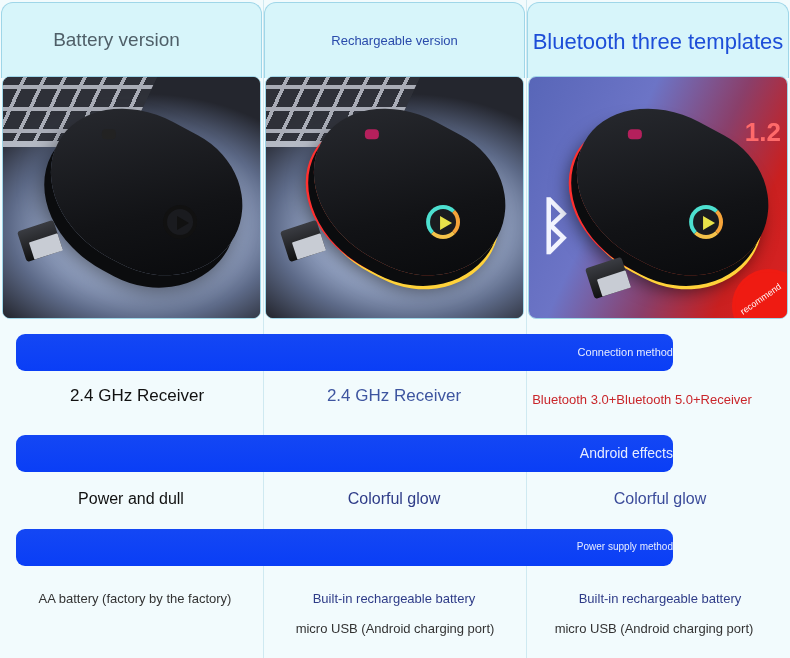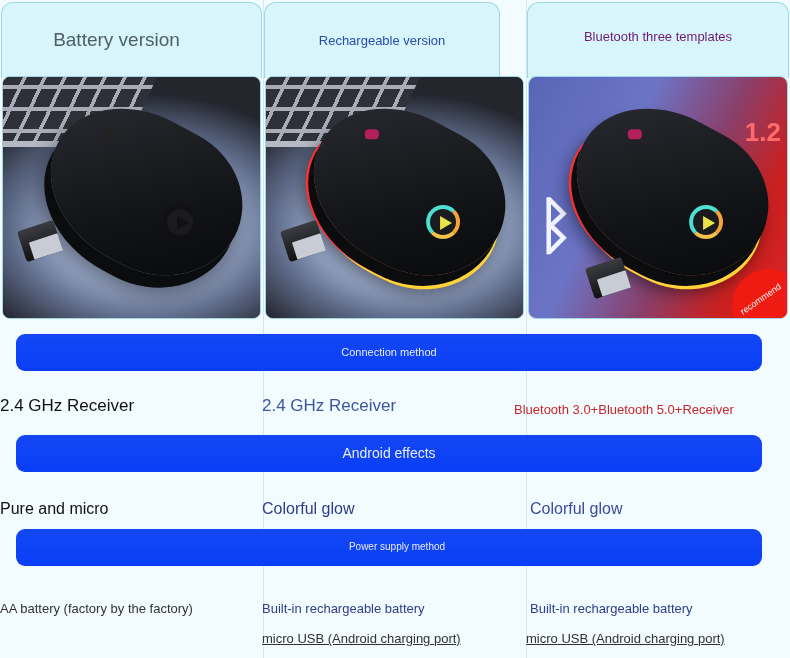--- a/index.html
+++ b/index.html
@@ -14,27 +14,27 @@
   .col-bg.c2 { left: 263px; width: 262px; border-left: 1px solid #cfe9f1; }
   .col-bg.c3 { left: 526px; width: 264px; border-left: 1px solid #cfe9f1; }
 
   
   .header-card {
     position: absolute; top: 2px; height: 76px;
     background: #d7f5fa; border: 1px solid #9fd6e8; border-bottom: none;
     border-radius: 12px 12px 0 0;
   }
   .header-card.h1 { left: 1px; width: 261px; }
-  .header-card.h2 { left: 264px; width: 236px; }
+  .header-card.h2 { left: 264px; width: 261px; }
   .header-card.h3 { left: 527px; width: 262px; }
 
   .header-title { position: absolute; top: 26px; left: 0; right: 0; text-align: center; white-space: nowrap; }
   .h1 .header-title { font-size: 19px; color: #4f5f68; left: -30px; }
   .h2 .header-title { font-size: 13px; color: #2a4bab; top: 30px; }
-  .h3 .header-title { font-size: 13px; color: #701a75; }
+  .h3 .header-title { font-size: 22px; color: #1d4ed8; }
 
   
   .product {
     position: absolute; top: 76px; height: 243px; border-radius: 8px; overflow: hidden;
     border: 1px solid #9fd6e8;
   }
   .product.p1 { left: 2px; width: 259px; }
   .product.p2 { left: 265px; width: 259px; }
   .product.p3 { left: 528px; width: 260px; }
 
@@ -99,49 +99,49 @@
     position: absolute; right: -16px; bottom: -22px; width: 68px; height: 68px;
     background: #ef1b12; border-radius: 50%;
     box-shadow: 0 0 0 3px #ef1b12;
   }
   .badge span {
     position: absolute; left: 2px; top: 22px; font-size: 9px; color: #fff; transform: rotate(-35deg); white-space: nowrap;
   }
 
   
   .section-bar {
-    position: absolute; left: 16px; width: 746px; height: 37px;
+    position: absolute; left: 16px; width: 657px; height: 37px;
     background: linear-gradient(180deg, #1447f4 0%, #0a3ef6 100%);
-    border-radius: 9px; text-align: center; color: #e6ecff;
+    border-radius: 9px; text-align: right; color: #e6ecff;
   }
   .bar-1 { top: 334px; font-size: 11px; line-height: 37px; }
   .bar-2 { top: 435px; font-size: 14px; line-height: 36px; }
   .bar-3 { top: 529px; font-size: 10px; line-height: 36px; padding-left: 16px; }
 
   
-  .cell { position: absolute; text-align: left; white-space: nowrap; margin-top: 10px; }
+  .cell { position: absolute; text-align: center; white-space: nowrap; }
   .cell.c1 { left: 0; width: 274px; }
   .cell.c2 { left: 262px; width: 264px; }
   .cell.c3 { left: 530px; width: 260px; }
 
   .row-conn { top: 386px; font-size: 17px; }
   .row-conn.c1 { color: #111; }
   .row-conn.c2 { color: #3e55a0; }
   .row-conn.c3 { color: #c9262b; font-size: 13px; top: 392px; left: 514px; width: 256px; }
 
   .row-light { top: 490px; font-size: 16px; }
   .row-light.c1 { color: #111; left: 0; width: 262px; }
   .row-light.c2 { color: #2f3c88; }
   .row-light.c3 { color: #3b4b9a; }
 
   .row-power1 { top: 591px; font-size: 13px; }
   .row-power1.c1 { color: #333; left: 0; width: 270px; }
   .row-power1.c2 { color: #2f3c88; }
   .row-power1.c3 { color: #2f3c88; }
-  .row-power2 { top: 621px; font-size: 13px; color: #333; text-decoration: underline; }
+  .row-power2 { top: 621px; font-size: 13px; color: #333; }
   .row-power2.c2 { left: 262px; width: 266px; }
   .row-power2.c3 { left: 526px; width: 256px; }
 </style>
 </head>
 <body>
 
 <div class="page">
   <div class="col-bg c1"></div>
   <div class="col-bg c2"></div>
   <div class="col-bg c3"></div>
@@ -189,21 +189,21 @@
       <span>recommend</span>
     </div>
   </div>
 
   <div class="section-bar bar-1">Connection method</div>
   <div class="cell c1 row-conn">2.4 GHz Receiver</div>
   <div class="cell c2 row-conn">2.4 GHz Receiver</div>
   <div class="cell c3 row-conn">Bluetooth 3.0+Bluetooth 5.0+Receiver</div>
 
   <div class="section-bar bar-2">Android effects</div>
-  <div class="cell c1 row-light">Pure and micro</div>
+  <div class="cell c1 row-light">Power and dull</div>
   <div class="cell c2 row-light">Colorful glow</div>
   <div class="cell c3 row-light">Colorful glow</div>
 
   <div class="section-bar bar-3">Power supply method</div>
   <div class="cell c1 row-power1">AA battery (factory by the factory)</div>
   <div class="cell c2 row-power1">Built-in rechargeable battery</div>
   <div class="cell c3 row-power1">Built-in rechargeable battery</div>
   <div class="cell c2 row-power2">micro USB (Android charging port)</div>
   <div class="cell c3 row-power2">micro USB (Android charging port)</div>
 </div>

